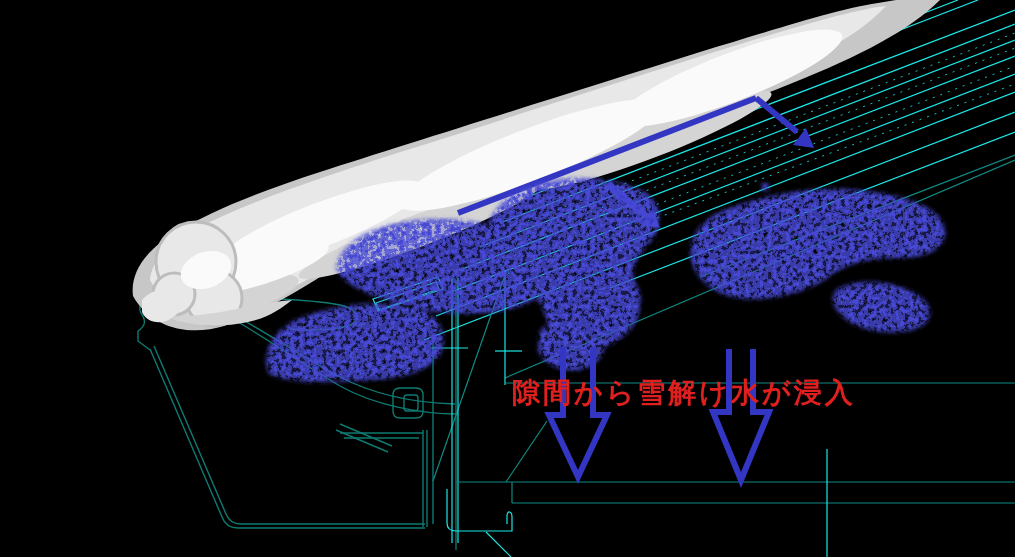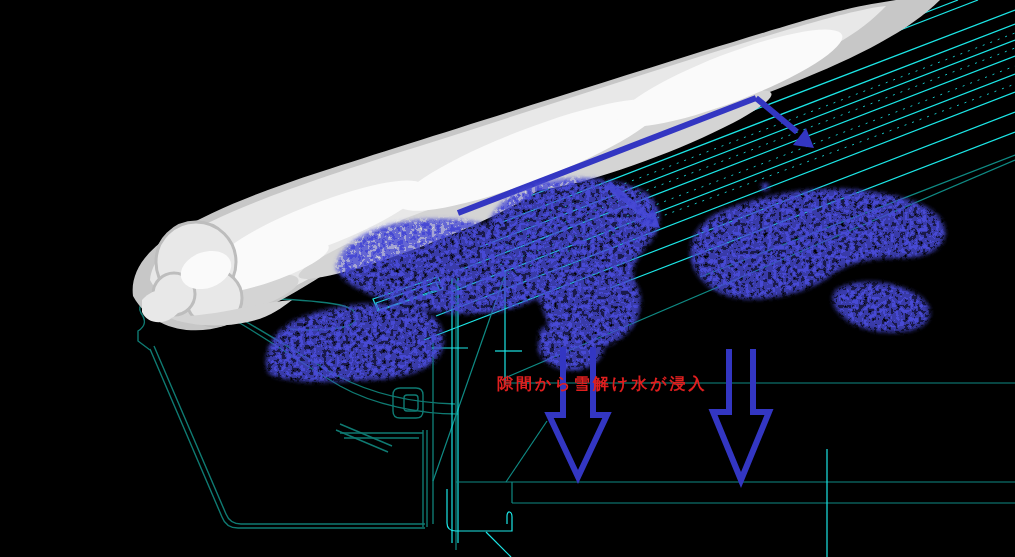--- a/index.html
+++ b/index.html
@@ -12,21 +12,21 @@
   .ln-t{stroke:var(--tealDark);fill:none;stroke-width:1.4;}
   .ln-m{stroke:var(--tealMid);fill:none;stroke-width:1.2;}
   .blue-ln{stroke:var(--waterBlue);fill:none;}
   .blue-f{fill:var(--waterBlue);}
   .spk{fill:var(--speckleBlue);}
   .snow-base{fill:var(--snowGray);}
   .snow-mid{fill:var(--snowMid);}
   .snow-lt{fill:var(--snowLight);}
   .snow-wh{fill:var(--snowWhite);}
   .snow-ring{fill:var(--snowLight);stroke:var(--snowEdge);stroke-width:3;}
-  #annotation{position:absolute;left:497px;top:374px;font-size:16px;font-weight:bold;
+  #annotation{position:absolute;left:512px;top:374px;font-size:28px;font-weight:bold;
               letter-spacing:3px;color:var(--annotationRed);white-space:nowrap;font-family:Liberation Mono, monospace;}
 </style>
 </head>
 <body>
 
 <div id="stage">
   <svg width="1015" height="557" viewBox="0 0 1015 557">
     <defs>
       <filter id="spk" x="-15%" y="-15%" width="130%" height="130%">
         <feGaussianBlur in="SourceGraphic" stdDeviation="2.2" result="b"></feGaussianBlur>

